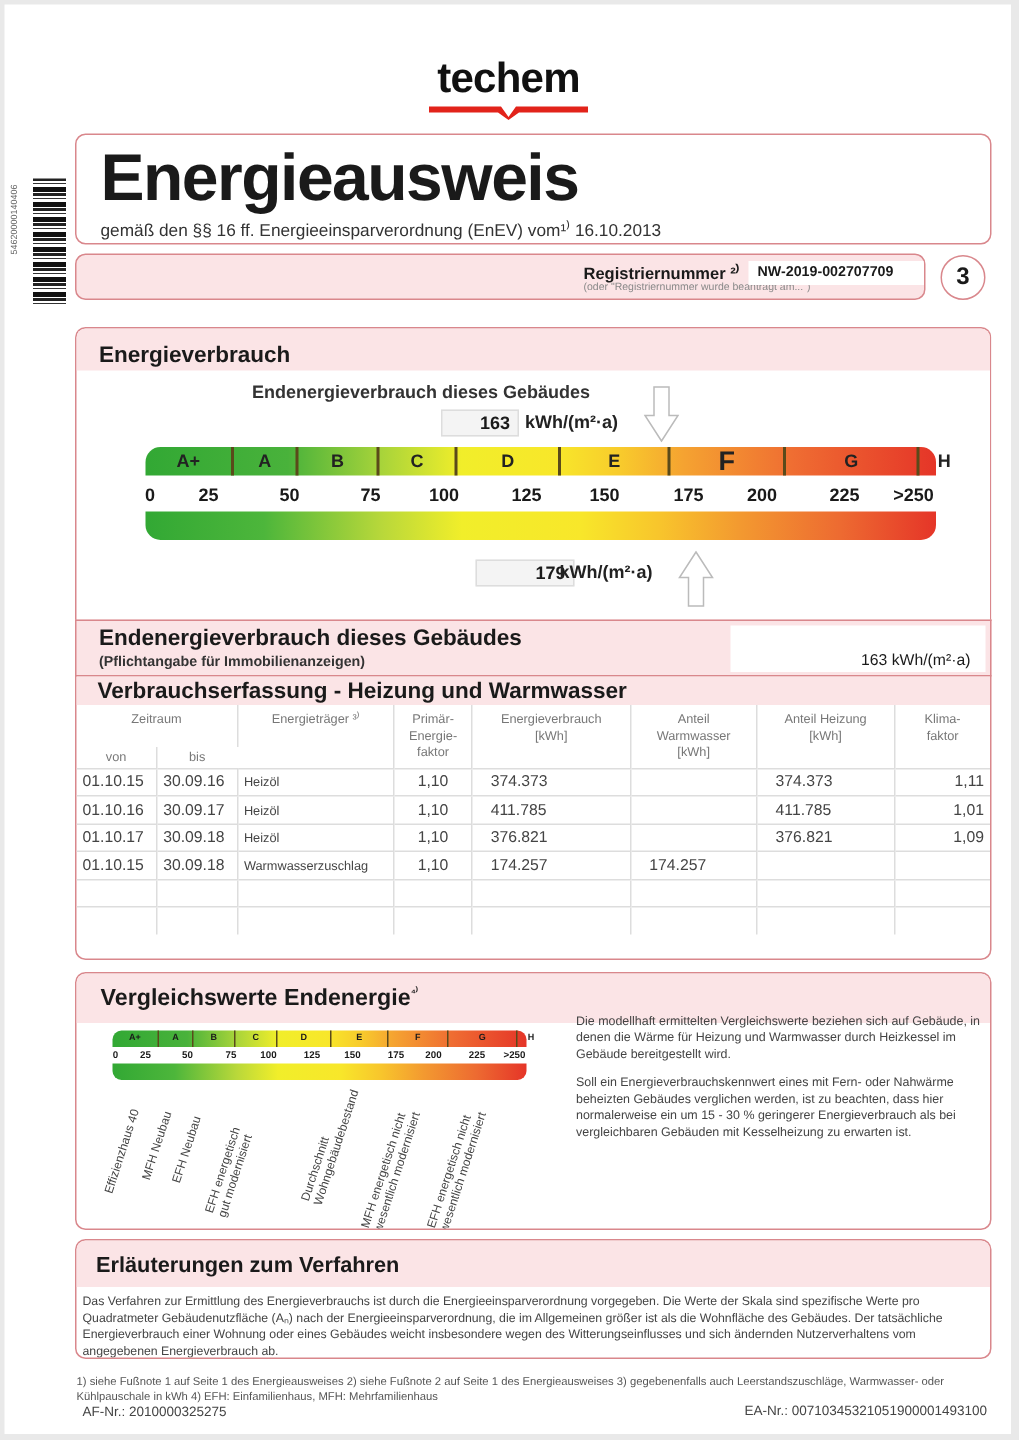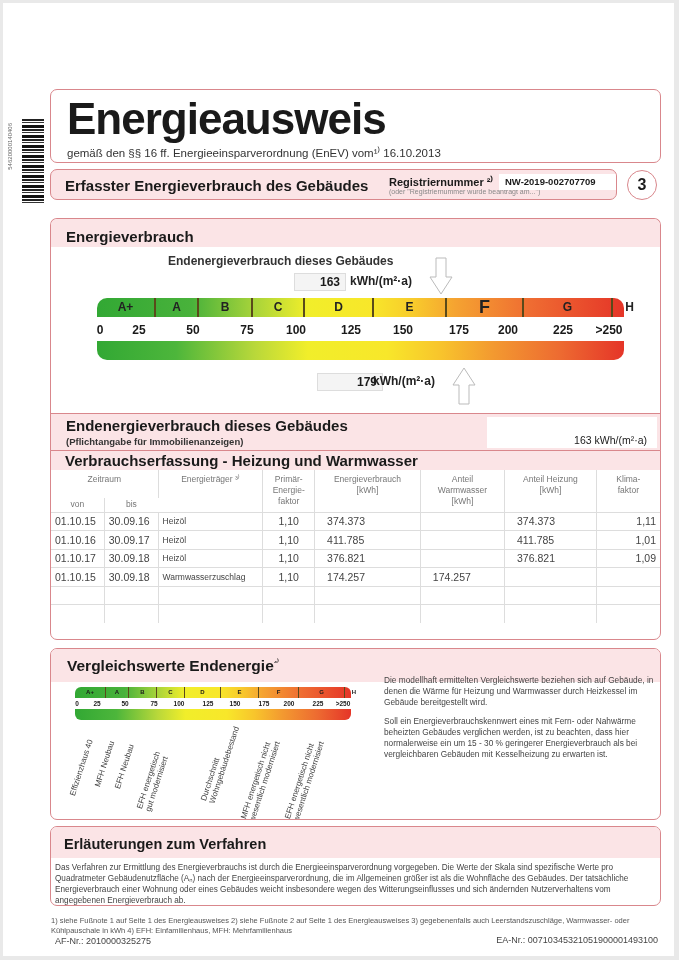--- a/index.html
+++ b/index.html
@@ -88,31 +88,36 @@
 
   .foot { position: absolute; left: 48px; top: 913px; width: 610px; font-size: 7.5px; color: #555; line-height: 10px; }
   .foot-af { position: absolute; left: 52px; top: 933px; font-size: 9px; color: #444; }
   .foot-ea { position: absolute; right: 16px; top: 932px; font-size: 9px; color: #444; }
 </style>
 </head>
 <body>
 
 <div class="page">
 
+  <div class="logo">
+    <div class="logo-text">techem</div>
+    <svg class="logo-swoosh" viewBox="0 0 110 10" width="110" height="10">
+      <path d="M2 1 H50 L55 8 L60 1 H108 V5 H62 L55 10 L48 5 H2 Z" fill="#e2231a"></path>
+    </svg>
+  </div>
 
   <div class="barcode"></div>
   <div class="barcode-num">54620000140406</div>
 
   <div class="box title-box">
     <div class="title-main">Energieausweis</div>
     <div class="title-law">gemäß den §§ 16 ff. Energieeinsparverordnung (EnEV) vom¹⁾ 16.10.2013</div>
   </div>
 
   <div class="box reg-box">
-    <div class="reg-label">Erfasster Energieverbrauch des Gebäudes</div>
     <div class="reg-nr-label">Registriernummer ²⁾</div>
     <div class="reg-nr-note">(oder "Registriernummer wurde beantragt am...")</div>
     <div class="reg-nr-value">NW-2019-002707709</div>
   </div>
   <div class="page-num">3</div>
 
   <div class="box ev-box">
     <div class="ev-head box-head">
       <div class="ev-title">Energieverbrauch</div>
     </div>

